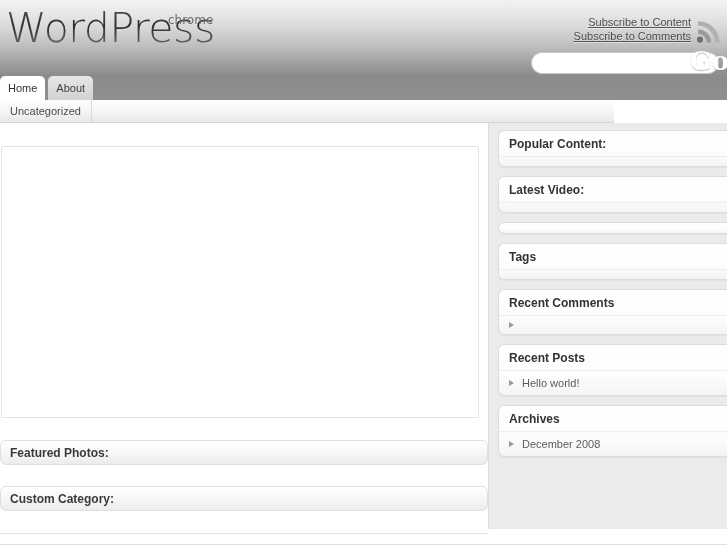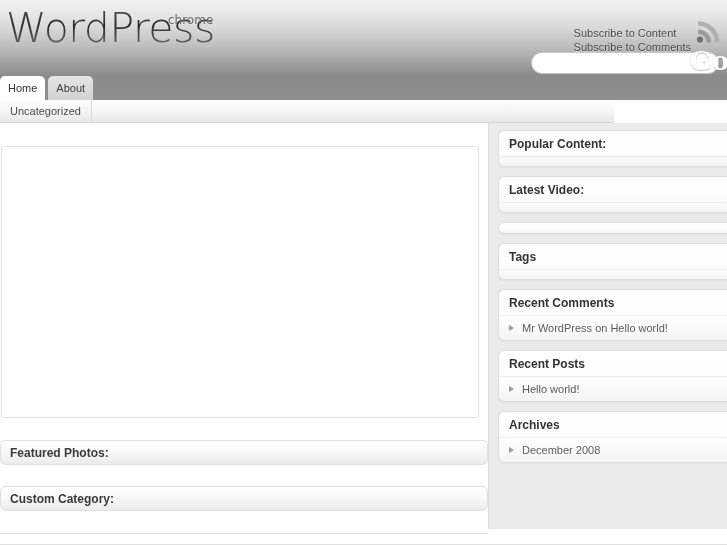--- a/index.html
+++ b/index.html
@@ -48,23 +48,24 @@
     left: 162px;
     top: 6px;
     font-family: "DejaVu Sans", sans-serif;
     font-size: 12px;
     font-weight: 400;
     color: #6d6d6d;
   }
   .subscribe-links {
     position: absolute;
     right: 36px;
-    top: 26px;
-    text-align: left;
+    top: 15px;
+    text-align: right;
     line-height: 14px;
+    text-decoration: underline;
   }
   .subscribe-links a {
     display: block;
     font-size: 11px;
     color: #4c4c4c;
     text-decoration: none;
     text-shadow: 0 1px 0 rgba(255,255,255,0.45);
   }
   .rss-icon {
     position: absolute;
@@ -367,21 +368,20 @@
       <div class="widget-body">
         <div class="widget-pad"></div>
       </div>
     </div>
 
     <div class="widget">
       <div class="widget-title">Recent Comments</div>
       <div class="widget-body">
         <div class="widget-item">
           <span class="bullet"></span>
-          <span>Mr WordPress on Hello world!</span>
         </div>
       </div>
     </div>
 
     <div class="widget">
       <div class="widget-title">Recent Posts</div>
       <div class="widget-body">
         <div class="widget-item">
           <span class="bullet"></span>
           <span>Hello world!</span>

